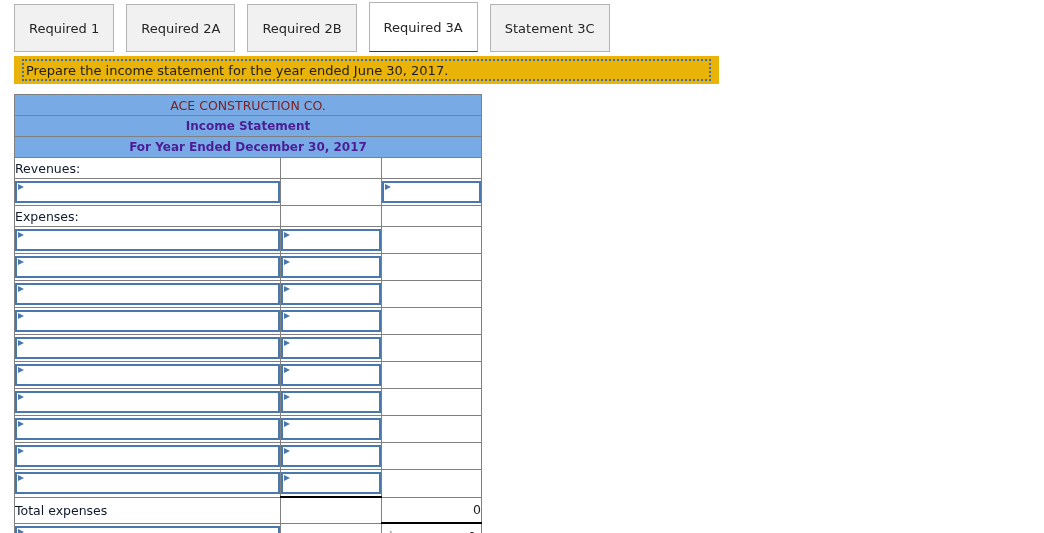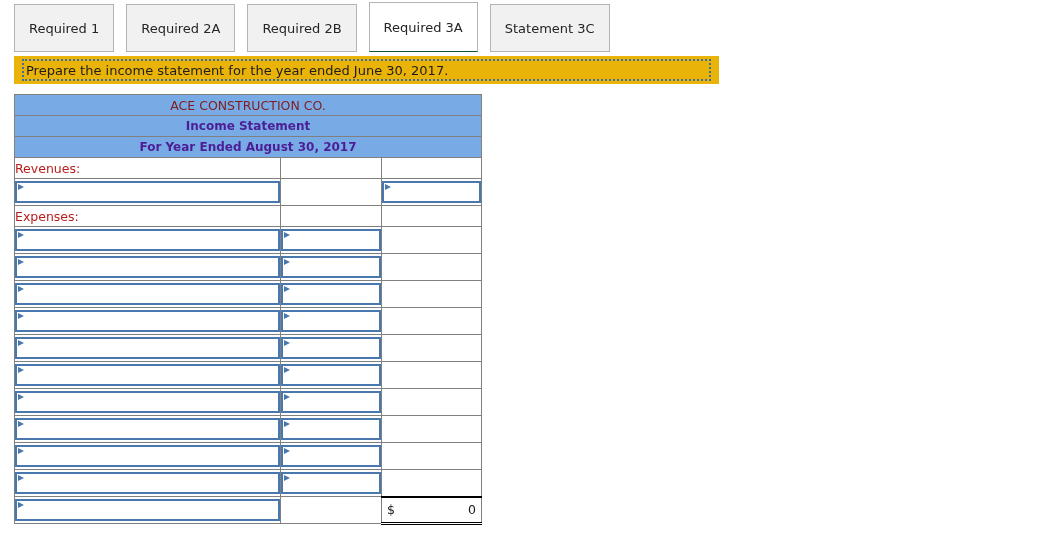--- a/index.html
+++ b/index.html
@@ -104,21 +104,21 @@
     font-weight: bold;
     font-size: 12px;
     color: #4c1d95;
     height: 22px;
   }
   .hdr.title1 { font-weight: normal; font-size: 12.5px; color: #7f1d1d; }
 
   .lbl {
     padding-left: 5px;
     font-size: 12.5px;
-    color: #b91c1c;
+    color: #0f172a;
     text-align: left;
   }
   .num {
     text-align: right;
     padding-right: 5px;
     font-size: 12.5px;
     color: #1a1a1a;
   }
   .money-cell {
     position: relative;
@@ -198,21 +198,21 @@
       <col class="col-tot">
   </colgroup>
   <tbody>
     <tr>
       <td class="hdr title1" colspan="3">ACE CONSTRUCTION CO.</td>
     </tr>
     <tr>
       <td class="hdr" colspan="3">Income Statement</td>
     </tr>
     <tr>
-      <td class="hdr" colspan="3">For Year Ended August 30, 2017</td>
+      <td class="hdr" colspan="3">For Year Ended December 30, 2017</td>
     </tr>
 
     <tr>
       <td class="lbl">Revenues:</td>
       <td></td>
       <td></td>
     </tr>
 
     <tr>
       <td class="inp tall">
@@ -314,20 +314,25 @@
     <tr>
       <td class="inp tall">
           <div class="inp-box"></div>
         </td>
       <td class="inp tall">
           <div class="inp-box"></div>
         </td>
       <td></td>
     </tr>
 
+    <tr>
+      <td class="lbl tall">Total expenses</td>
+      <td class="tall rule-top"></td>
+      <td class="num tall">0</td>
+    </tr>
 
     <tr>
       <td class="inp tall">
         <div class="inp-box"></div>
       </td>
       <td class="tall"></td>
       <td class="money-cell tall rule-top rule-bottom-dbl">
         <div class="money-wrap">
           <span>$</span>
           <span>0</span>

